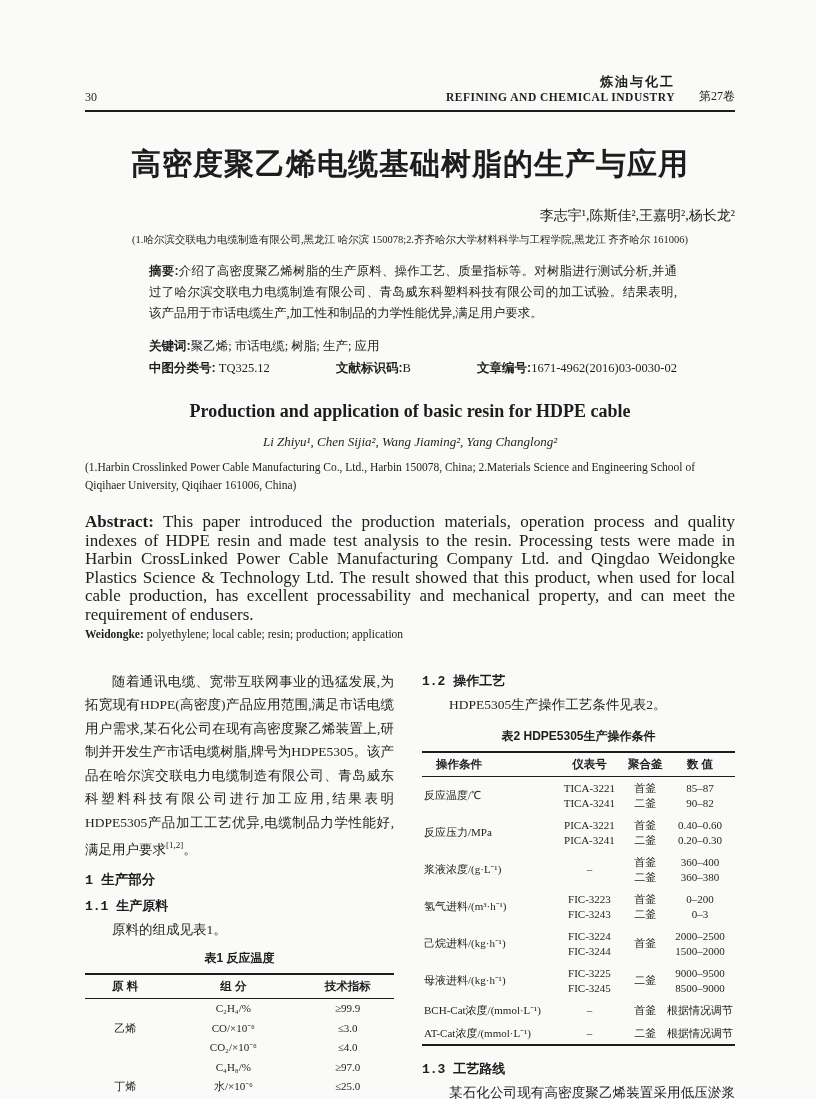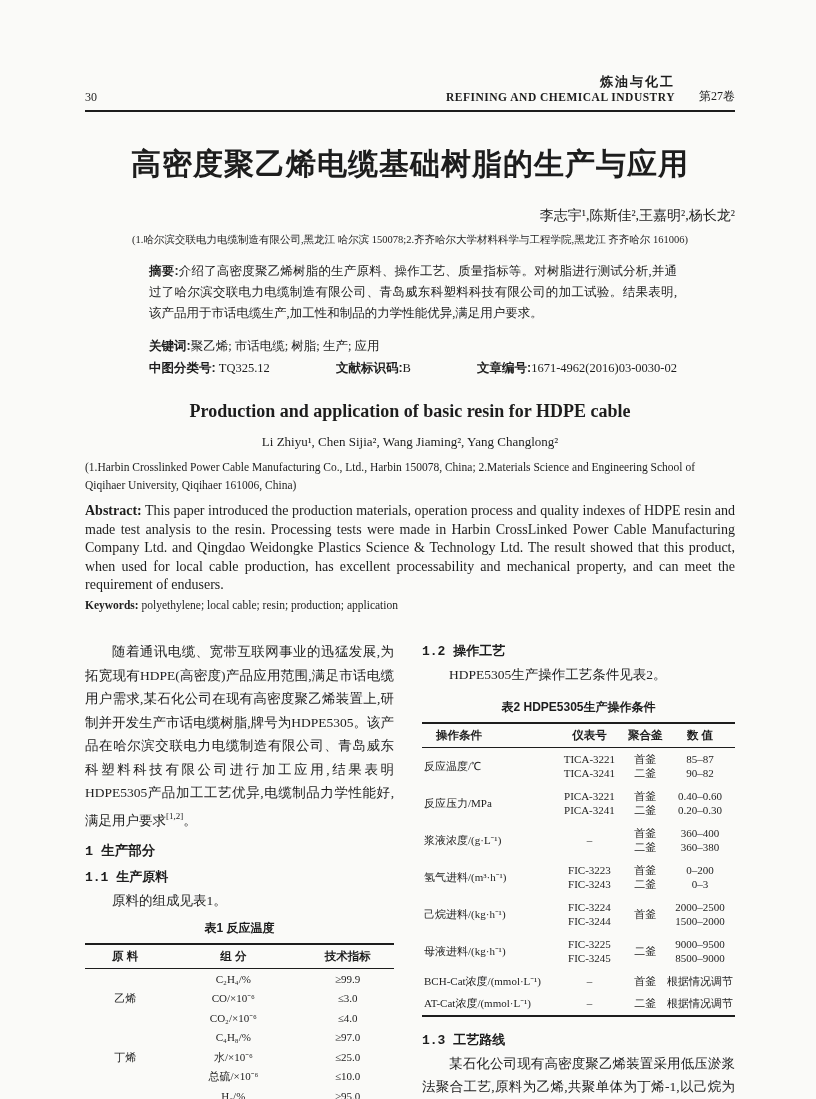--- a/index.html
+++ b/index.html
@@ -23,23 +23,23 @@
   .authors-zh{margin-top:22px;text-align:right;font-size:14px;}
   .affil-zh{margin-top:8px;text-align:center;font-size:10.5px;}
   
   .abs-zh{margin:14px 58px 0 64px;font-size:12.5px;line-height:21px;text-align:justify;}
   .abs-zh .lbl{font-weight:bold;font-family:"Liberation Sans", sans-serif;}
   .meta-line{display:flex;justify-content:space-between;margin:1px 58px 0 64px;
     font-size:12.5px;line-height:21px;}
   .meta-line .lbl{font-weight:bold;font-family:"Liberation Sans", sans-serif;}
   
   .title-en{margin-top:22px;text-align:center;font-size:18px;font-weight:bold;}
-  .authors-en{margin-top:12px;text-align:center;font-size:13px;}
+  .authors-en{margin-top:12px;text-align:center;font-size:13px;font-style:italic;}
   .affil-en{margin-top:8px;font-size:11.5px;line-height:18px;text-align:left;}
-  .abs-en{margin-top:8px;font-size:14px;line-height:18.5px;text-align:justify;}
+  .abs-en{margin-top:19px;font-size:17px;line-height:18.5px;text-align:justify;}
   .abs-en .lbl{font-weight:bold;}
   .kw-en{margin-top:1px;font-size:11.5px;line-height:18.5px;}
   .kw-en .lbl{font-weight:bold;}
   
   .cols{display:flex;gap:28px;margin-top:26px;}
   .col{width:311px;}
   .para{font-size:13.5px;line-height:23.5px;text-align:justify;text-indent:2em;}
   .para sup{font-size:9px;}
   .h1,.h2{font-weight:bold;font-family:Liberation Mono, monospace;}
   .h1{font-size:13.5px;margin-top:8px;line-height:24px;}
@@ -81,21 +81,21 @@
   <div class="meta-line">
     <span><span class="lbl">中图分类号:</span> <span>TQ325.12</span></span>
     <span><span class="lbl">文献标识码:</span><span>B</span></span>
     <span><span class="lbl">文章编号:</span><span>1671-4962(2016)03-0030-02</span></span>
   </div>
 
   <div class="title-en">Production and application of basic resin for HDPE cable</div>
   <div class="authors-en">Li Zhiyu¹, Chen Sijia², Wang Jiaming², Yang Changlong²</div>
   <div class="affil-en">(1.Harbin Crosslinked Power Cable Manufacturing Co., Ltd., Harbin 150078, China; 2.Materials Science and Engineering School of Qiqihaer University, Qiqihaer 161006, China)</div>
   <div class="abs-en"><span class="lbl">Abstract:</span> <span>This paper introduced the production materials, operation process and quality indexes of HDPE resin and made test analysis to the resin. Processing tests were made in Harbin CrossLinked Power Cable Manufacturing Company Ltd. and Qingdao Weidongke Plastics Science &amp; Technology Ltd. The result showed that this product, when used for local cable production, has excellent processability and mechanical property, and can meet the requirement of endusers.</span></div>
-  <div class="kw-en"><span class="lbl">Keywords:</span> <span>polyethylene; local cable; resin; production; application</span></div>
+  <div class="kw-en"><span class="lbl">Weidongke:</span> <span>polyethylene; local cable; resin; production; application</span></div>
 
   <div class="cols">
 
     <div class="col">
       <div class="para"><span>随着通讯电缆、宽带互联网事业的迅猛发展,为拓宽现有HDPE(高密度)产品应用范围,满足市话电缆用户需求,某石化公司在现有高密度聚乙烯装置上,研制并开发生产市话电缆树脂,牌号为HDPE5305。该产品在哈尔滨交联电力电缆制造有限公司、青岛威东科塑料科技有限公司进行加工应用,结果表明HDPE5305产品加工工艺优异,电缆制品力学性能好,满足用户要求</span><sup>[1,2]</sup><span>。</span></div>
       <div class="h1">1 生产部分</div>
       <div class="h2">1.1 生产原料</div>
       <div class="para">原料的组成见表1。</div>
       <div class="tbl-caption">表1 反应温度</div>
       <table class="t1">

